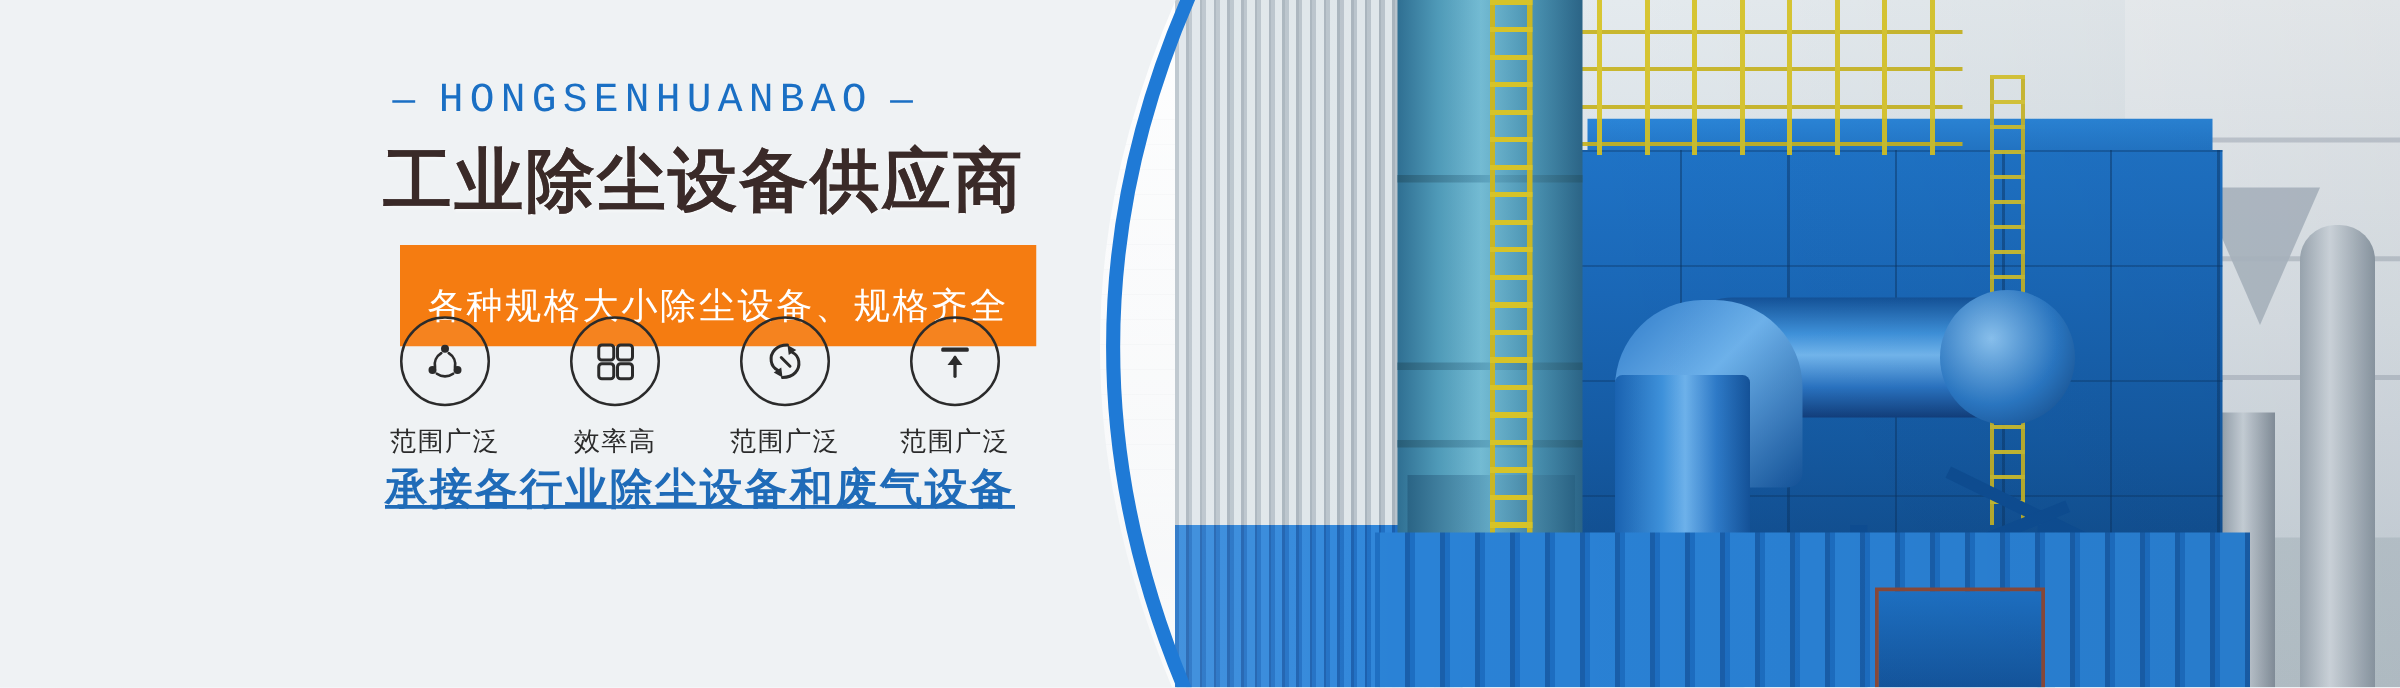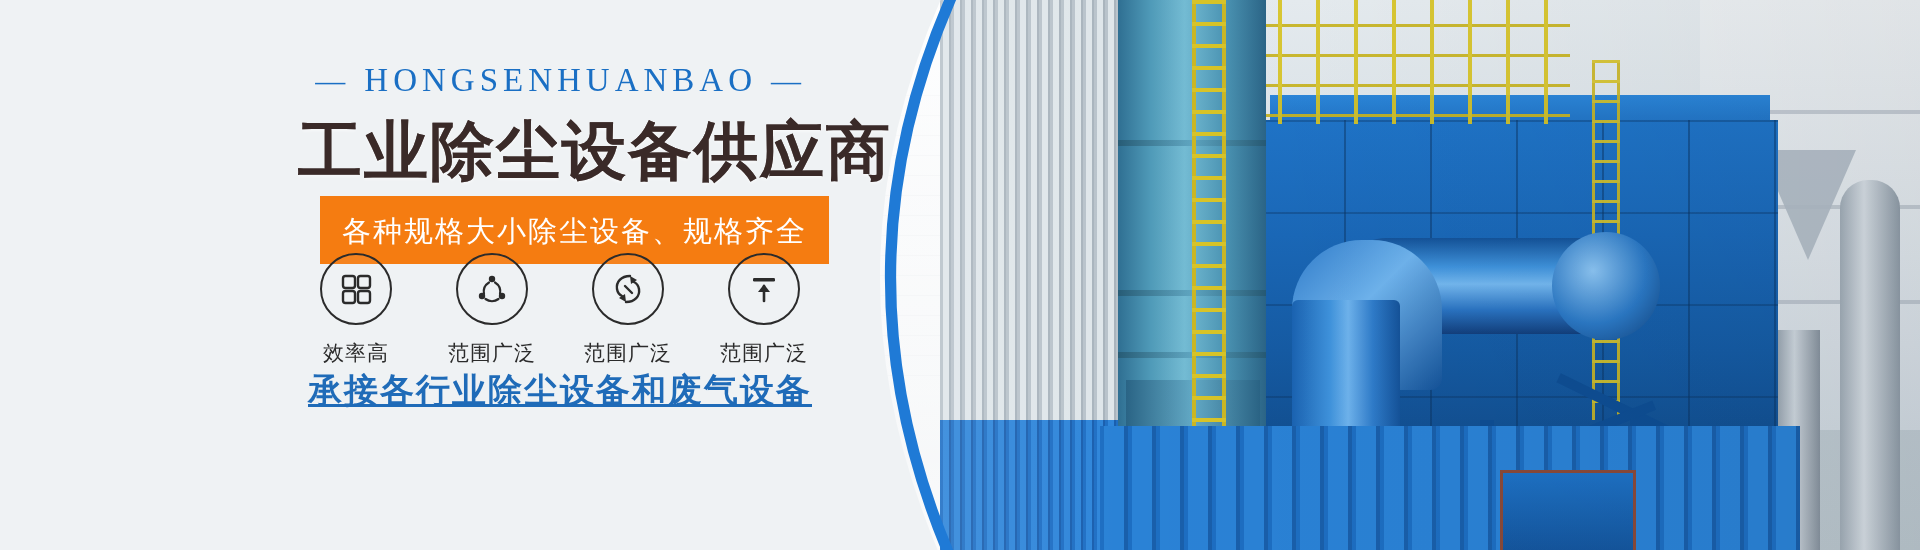--- a/index.html
+++ b/index.html
@@ -224,43 +224,43 @@
     position:absolute;left:0;top:0;width:980px;height:550px;
     background:linear-gradient(90deg,rgba(255,255,255,.10),rgba(0,0,0,0) 18%,rgba(0,0,0,.06) 100%);
   }
   .curve-wrap{position:absolute;left:0;top:0;width:1920px;height:550px;pointer-events:none;}
 
   
   .content{position:absolute;left:0;top:0;width:1100px;height:550px;}
 
   .eyebrow{
     position:absolute;left:300px;top:62px;width:520px;
-    text-align:right;
-    font-family:Liberation Serif, serif;
+    text-align:left;
+    font-family:Liberation Mono, monospace;
     font-size:33px;letter-spacing:5px;color:#1a6fc4;
     white-space:nowrap;
   }
   .eyebrow .dash{display:inline-block;color:#1a6fc4;padding:0 14px;font-size:30px;}
 
   .title{
     position:absolute;left:298px;top:108px;width:530px;
     text-align:center;white-space:nowrap;
-    font-size:64px;font-weight:bold;letter-spacing:2px;
+    font-size:55px;font-weight:bold;letter-spacing:2px;
     color:#3a2a28;
     background:linear-gradient(180deg,#4a3633 0%,#3a2b28 40%,#2e2321 100%);
     -webkit-background-clip:text;background-clip:text;
     text-shadow:0 2px 3px rgba(255,255,255,.5);
   }
 
   .subbar{
     position:absolute;left:320px;top:196px;
     background:#f57c11;
     color:#ffffff;
     font-size:29px;letter-spacing:2px;
-    padding:16px 22px 12px 22px;
+    padding:29px 22px 12px 22px;
     white-space:nowrap;
     text-align:right;
   }
 
   .features{
     position:absolute;left:300px;top:253px;width:520px;
     display:flex;justify-content:space-between;align-items:flex-start;
   }
   .feat{width:112px;text-align:center;}
   .feat .circle{
@@ -363,42 +363,42 @@
     <div class="eyebrow"><span class="dash">—</span><span>HONGSENHUANBAO</span><span class="dash">—</span></div>
 
     <div class="title">工业除尘设备供应商</div>
 
     <div class="subbar">各种规格大小除尘设备、规格齐全</div>
 
     <div class="features">
 
       <div class="feat">
         <div class="circle">
-          <svg width="36" height="36" viewBox="0 0 36 36">
-            <rect x="5" y="5" width="12" height="12" rx="2.5" fill="none" stroke="#2b2b2b" stroke-width="2.4"></rect>
-            <rect x="20" y="5" width="12" height="12" rx="2.5" fill="none" stroke="#2b2b2b" stroke-width="2.4"></rect>
-            <rect x="5" y="20" width="12" height="12" rx="2.5" fill="none" stroke="#2b2b2b" stroke-width="2.4"></rect>
-            <rect x="20" y="20" width="12" height="12" rx="2.5" fill="none" stroke="#2b2b2b" stroke-width="2.4"></rect>
-          </svg>
-        </div>
-        <div class="flabel">效率高</div>
-      </div>
-
-      <div class="feat">
-        <div class="circle">
           <svg width="40" height="40" viewBox="0 0 40 40">
             <path d="M12 25 A11 11 0 0 1 17 13.5" fill="none" stroke="#2b2b2b" stroke-width="2.2" stroke-linecap="round"></path>
             <path d="M23 13.5 A11 11 0 0 1 28 25" fill="none" stroke="#2b2b2b" stroke-width="2.2" stroke-linecap="round"></path>
             <path d="M13.5 30 A11 11 0 0 0 26.5 30" fill="none" stroke="#2b2b2b" stroke-width="2.2" stroke-linecap="round"></path>
             <circle cx="20" cy="10" r="3.2" fill="#2b2b2b"></circle>
             <circle cx="10" cy="27" r="3.2" fill="#2b2b2b"></circle>
             <circle cx="30" cy="27" r="3.2" fill="#2b2b2b"></circle>
           </svg>
         </div>
         <div class="flabel">范围广泛</div>
+      </div>
+
+      <div class="feat">
+        <div class="circle">
+          <svg width="36" height="36" viewBox="0 0 36 36">
+            <rect x="5" y="5" width="12" height="12" rx="2.5" fill="none" stroke="#2b2b2b" stroke-width="2.4"></rect>
+            <rect x="20" y="5" width="12" height="12" rx="2.5" fill="none" stroke="#2b2b2b" stroke-width="2.4"></rect>
+            <rect x="5" y="20" width="12" height="12" rx="2.5" fill="none" stroke="#2b2b2b" stroke-width="2.4"></rect>
+            <rect x="20" y="20" width="12" height="12" rx="2.5" fill="none" stroke="#2b2b2b" stroke-width="2.4"></rect>
+          </svg>
+        </div>
+        <div class="flabel">效率高</div>
       </div>
 
       <div class="feat">
         <div class="circle">
           <svg width="40" height="40" viewBox="0 0 40 40">
             <path d="M22 7 C13 7 8 13 9 20 C9.6 24 12 26 14 27" fill="none" stroke="#2b2b2b" stroke-width="2.4" stroke-linecap="round"></path>
             <path d="M18 33 C27 33 32 27 31 20 C30.4 16 28 14 26 13" fill="none" stroke="#2b2b2b" stroke-width="2.4" stroke-linecap="round"></path>
             <path d="M22 7 L29 11 L23 15 Z" fill="#2b2b2b"></path>
             <path d="M18 33 L11 29 L17 25 Z" fill="#2b2b2b"></path>
             <path d="M17 17 L24 24" fill="none" stroke="#2b2b2b" stroke-width="2.4" stroke-linecap="round"></path>

